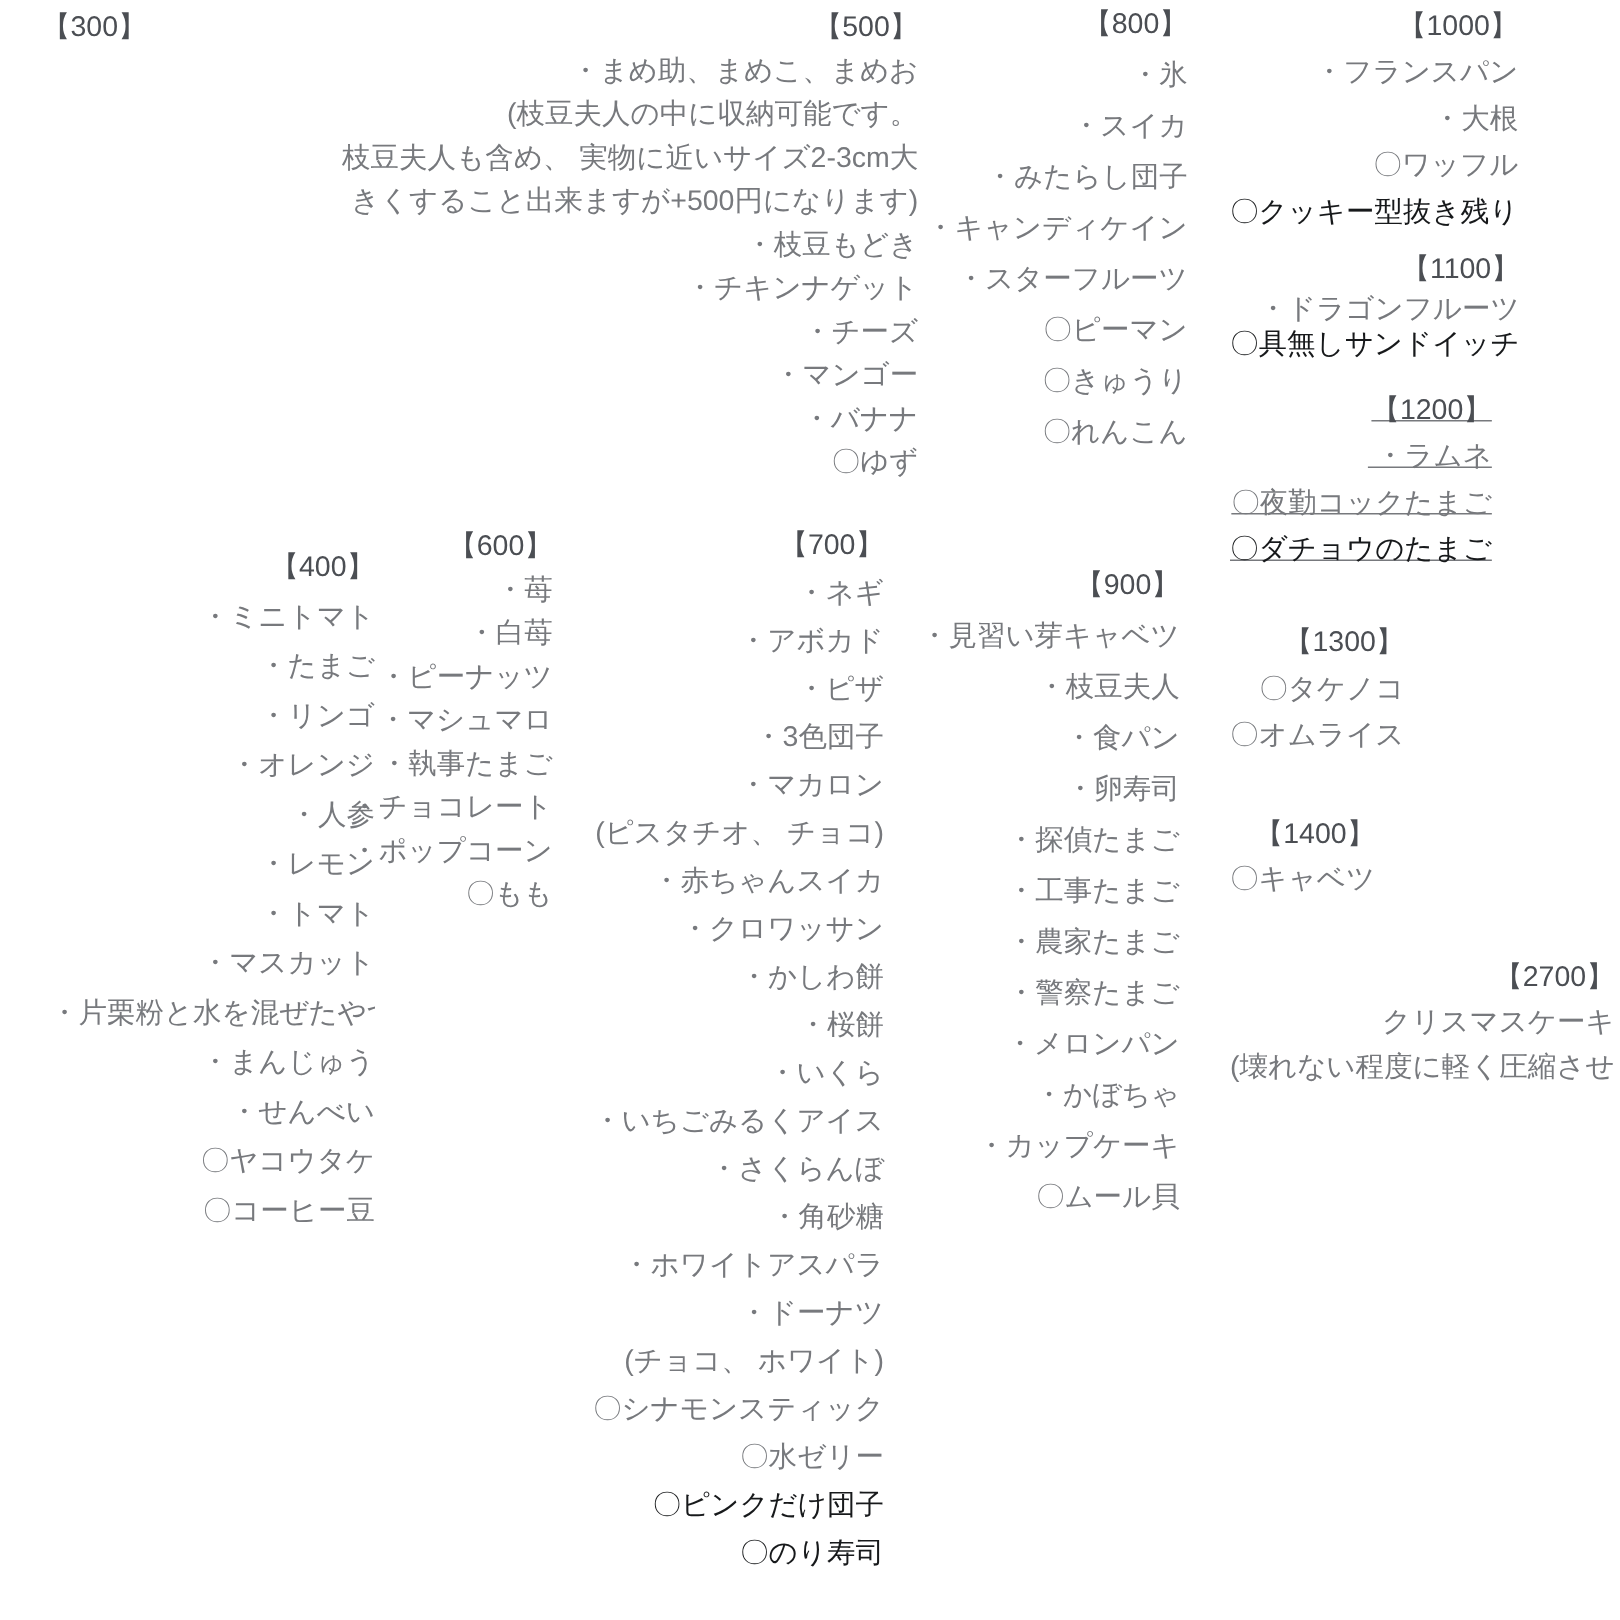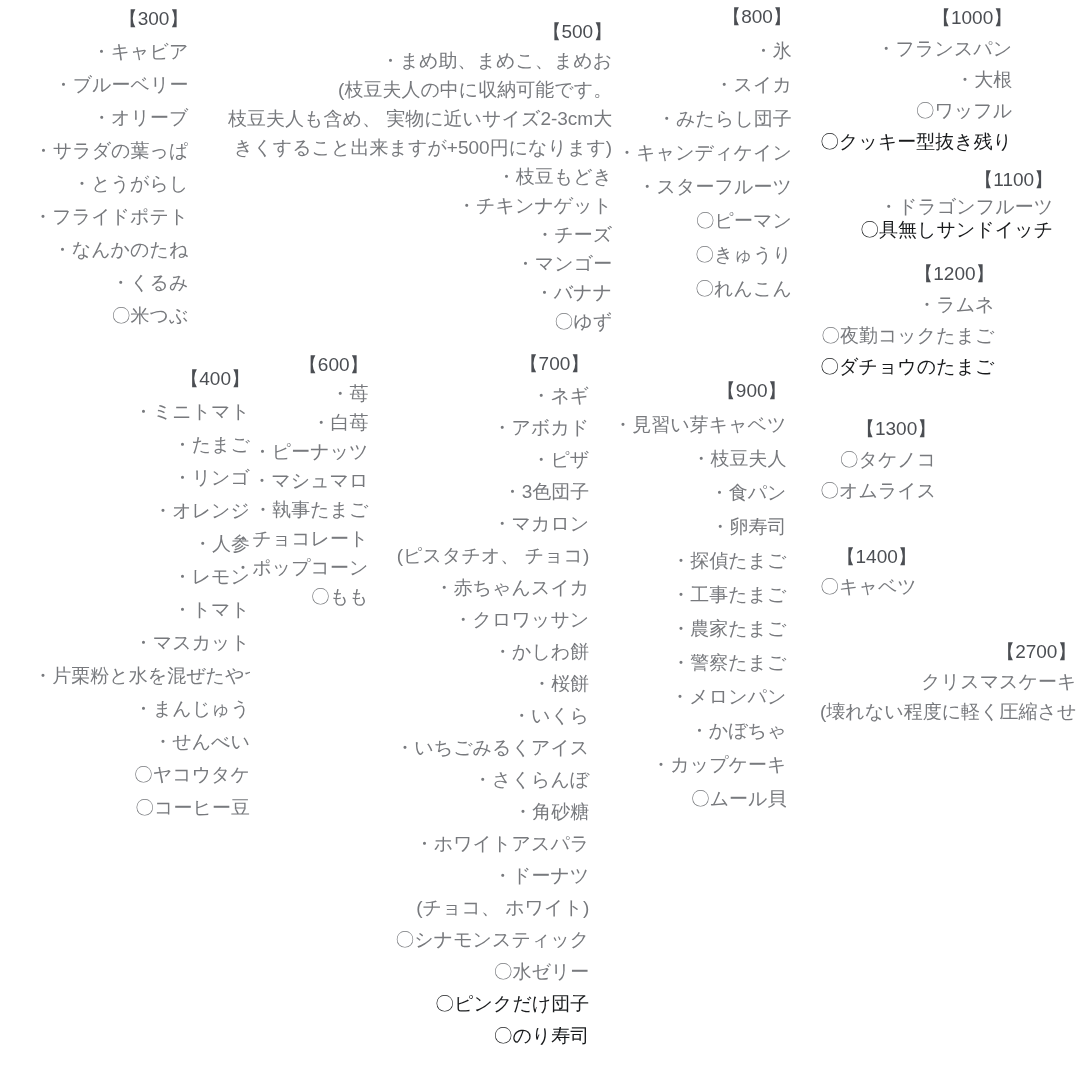--- a/index.html
+++ b/index.html
@@ -22,37 +22,37 @@
     position:absolute;
     white-space:pre;
     color:var(--c-item);
     text-align:right;
   }
   .sec .h{color:var(--c-header);}
   .sec .item{color:var(--c-item);}
   .sec .item.dark{color:var(--c-dark);}
   .sec-300 {left:28px;  top:2px;   line-height:33px;}
   .sec-400 {left:28px;  top:362px; line-height:33px; width:222px; overflow:hidden;}
-  .sec-500 {left:228px; top:4px;   line-height:29px;margin-top:13px;}
+  .sec-500 {left:228px; top:4px;   line-height:29px;}
   .sec-600 {left:228px; top:350px; line-height:29px;}
   .sec-700 {left:390px; top:348px; line-height:32px;}
   .sec-800 {left:612px; top:0px;   line-height:34px;}
   .sec-900 {left:608px; top:374px; line-height:34px;}
   .sec-1000{left:820px; top:2px;   line-height:31px;}
   .sec-1100{left:820px; top:164px; line-height:31px;}
-  .sec-1100 .item{line-height:23px;margin-left:40px;}
-  .sec-1200{left:820px; top:258px; line-height:31px;}
+  .sec-1100 .item{line-height:23px;}
+  .sec-1200{left:820px; top:258px; line-height:31px;text-decoration:underline;}
   .sec-1300{left:820px; top:413px; line-height:31px;}
   .sec-1400{left:820px; top:542px; line-height:30px;}
   .sec-2700{left:820px; top:637px; line-height:30px;}
 </style>
 </head>
 <body>
 
-<div class="sec sec-300"><div class="h">【300】</div><div class="items"><div class="item">・キャビア</div><div class="item">・ブルーベリー</div><div class="item">・オリーブ</div><div class="item">・サラダの葉っぱ</div><div class="item">・とうがらし</div><div class="item"> ・フライドポテト</div><div class="item"> ・なんかのたね</div><div class="item"> ・くるみ</div><div class="item">〇米つぶ</div></div></div>
+<div class="sec sec-300"><div class="h">【300】</div></div>
 <div class="sec sec-400"><div class="h">【400】</div><div class="items"><div class="item">・ミニトマト</div><div class="item">・たまご</div><div class="item">・リンゴ</div><div class="item">・オレンジ</div><div class="item">・人参</div><div class="item">・レモン</div><div class="item">・トマト</div><div class="item">・マスカット</div><div class="item"> ・片栗粉と水を混ぜたやつ</div><div class="item"> ・まんじゅう</div><div class="item"> ・せんべい</div><div class="item">〇ヤコウタケ</div><div class="item">〇コーヒー豆</div></div></div>
 <div class="sec sec-500"><div class="h">【500】</div><div class="items"><div class="item">・まめ助、まめこ、まめお</div><div class="item">(枝豆夫人の中に収納可能です。</div><div class="item">枝豆夫人も含め、 実物に近いサイズ2-3cm大</div><div class="item">きくすること出来ますが+500円になります)</div><div class="item">・枝豆もどき</div><div class="item"> ・チキンナゲット</div><div class="item"> ・チーズ</div><div class="item"> ・マンゴー</div><div class="item"> ・バナナ</div><div class="item">〇ゆず</div></div></div>
 <div class="sec sec-600"><div class="h">【600】</div><div class="items"><div class="item">・苺</div><div class="item"> ・白苺</div><div class="item">・ピーナッツ</div><div class="item">・マシュマロ</div><div class="item">・執事たまご</div><div class="item"> ・チョコレート</div><div class="item"> ・ポップコーン</div><div class="item">〇もも</div></div></div>
 <div class="sec sec-700"><div class="h">【700】</div><div class="items"><div class="item">・ネギ</div><div class="item">・アボカド</div><div class="item">・ピザ</div><div class="item">・3色団子</div><div class="item"> ・マカロン</div><div class="item">(ピスタチオ、 チョコ)</div><div class="item"> ・赤ちゃんスイカ</div><div class="item"> ・クロワッサン</div><div class="item"> ・かしわ餅</div><div class="item"> ・桜餅</div><div class="item"> ・いくら</div><div class="item"> ・いちごみるくアイス</div><div class="item"> ・さくらんぼ</div><div class="item"> ・角砂糖</div><div class="item"> ・ホワイトアスパラ</div><div class="item"> ・ドーナツ</div><div class="item">(チョコ、 ホワイト)</div><div class="item">〇シナモンスティック</div><div class="item">〇水ゼリー</div><div class="item dark">〇ピンクだけ団子</div><div class="item dark">〇のり寿司</div></div></div>
 <div class="sec sec-800"><div class="h">【800】</div><div class="items"><div class="item">・氷</div><div class="item">・スイカ</div><div class="item">・みたらし団子</div><div class="item"> ・キャンディケイン</div><div class="item"> ・スターフルーツ</div><div class="item">〇ピーマン</div><div class="item">〇きゅうり</div><div class="item">〇れんこん</div></div></div>
 <div class="sec sec-900"><div class="h">【900】</div><div class="items"><div class="item"> ・見習い芽キャベツ</div><div class="item">・枝豆夫人</div><div class="item">・食パン</div><div class="item">・卵寿司</div><div class="item"> ・探偵たまご</div><div class="item"> ・工事たまご</div><div class="item"> ・農家たまご</div><div class="item"> ・警察たまご</div><div class="item"> ・メロンパン</div><div class="item"> ・かぼちゃ</div><div class="item"> ・カップケーキ</div><div class="item">〇ムール貝</div></div></div>
 <div class="sec sec-1000"><div class="h">【1000】</div><div class="items"><div class="item">・フランスパン</div><div class="item">・大根</div><div class="item">〇ワッフル</div><div class="item dark">〇クッキー型抜き残り</div></div></div>
 <div class="sec sec-1100"><div class="h">【1100】</div><div class="items"><div class="item">・ドラゴンフルーツ</div><div class="item dark">〇具無しサンドイッチ</div></div></div>
 <div class="sec sec-1200"><div class="h">【1200】</div><div class="items"><div class="item"> ・ラムネ</div><div class="item">〇夜勤コックたまご</div><div class="item dark">〇ダチョウのたまご</div></div></div>
 <div class="sec sec-1300"><div class="h">【1300】</div><div class="items"><div class="item">〇タケノコ</div><div class="item">〇オムライス</div></div></div>

